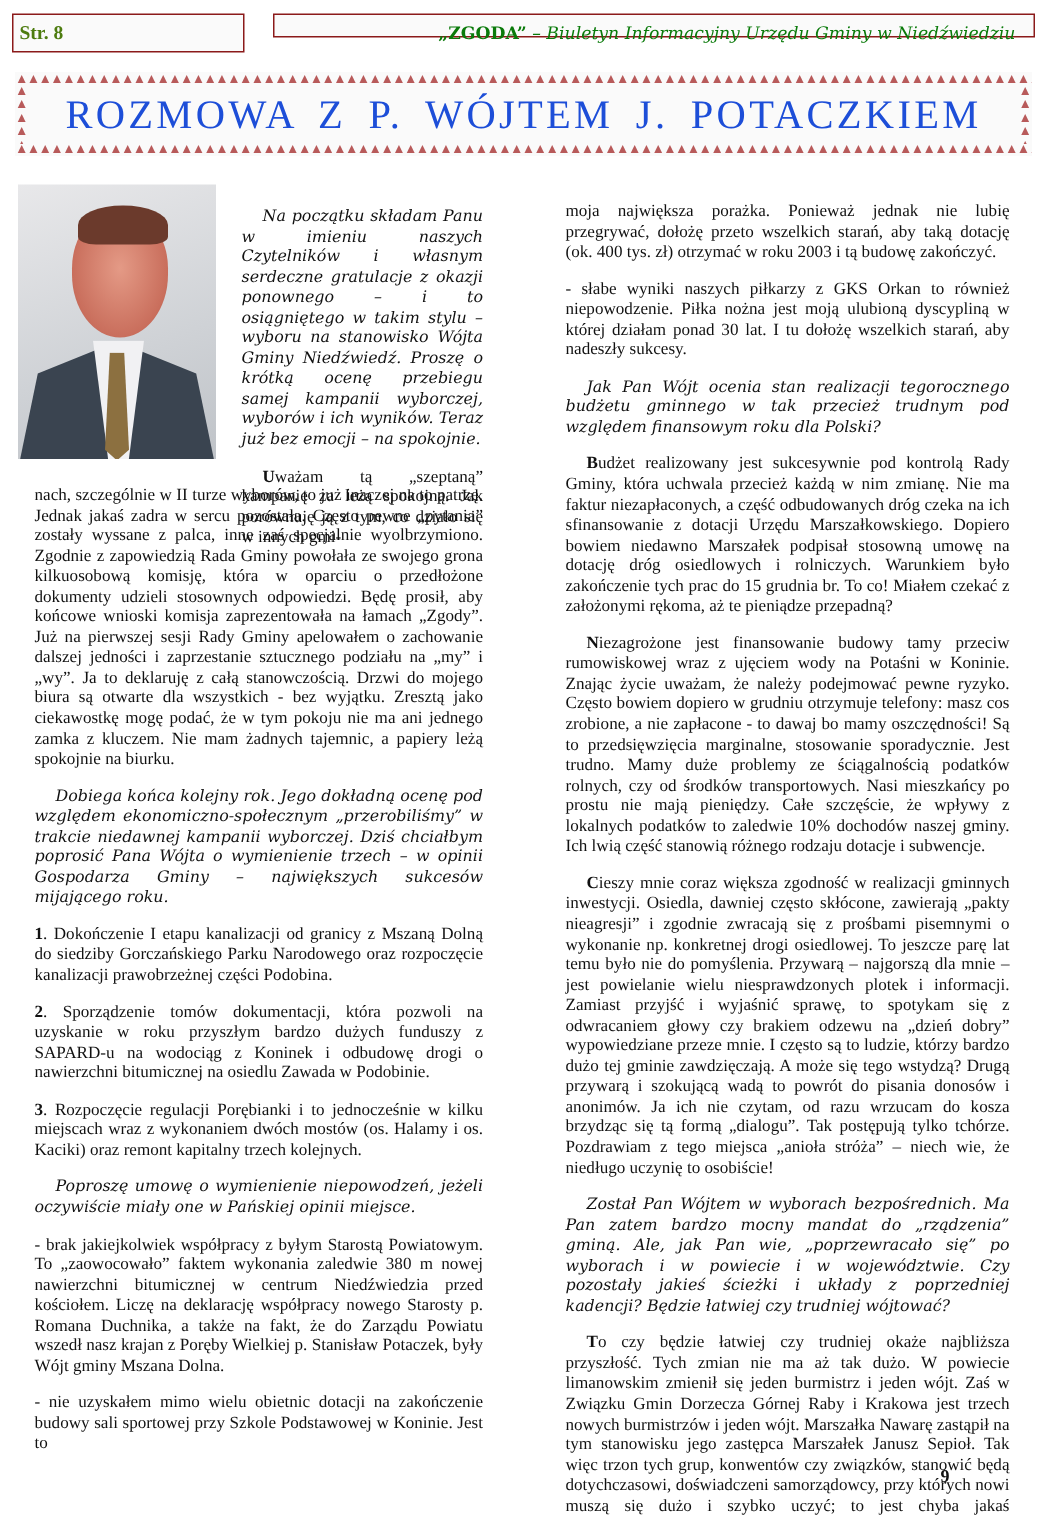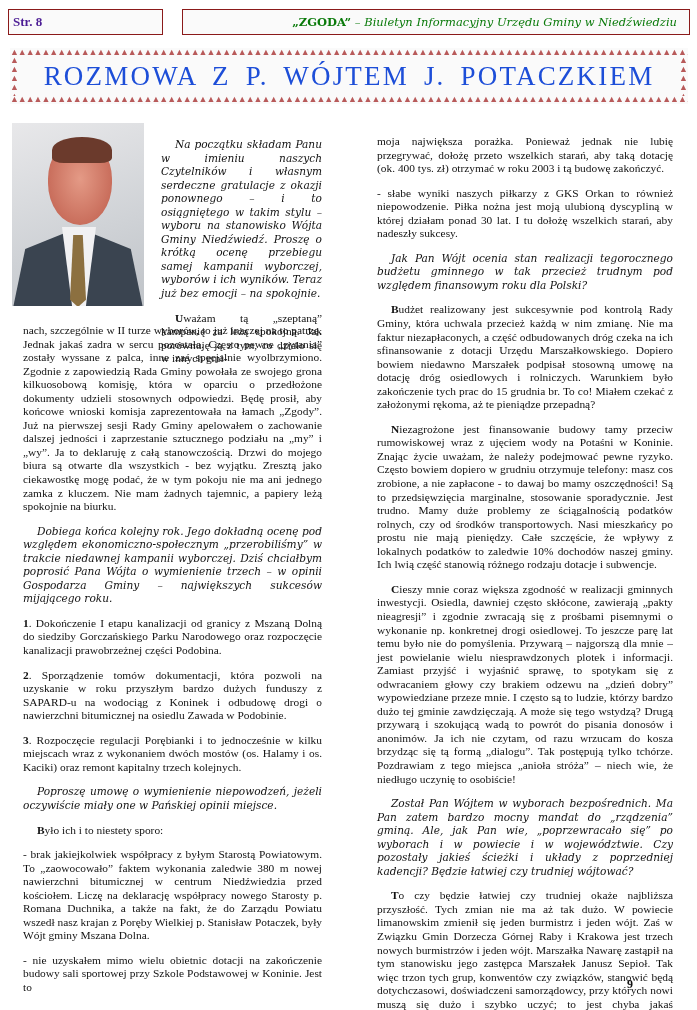--- a/index.html
+++ b/index.html
@@ -2,22 +2,22 @@
 <html><head>
 <meta charset="utf-8">
 <style>
   html, body { margin:0; padding:0; background:#ffffff; }
   body { width:697px; height:1010px; position:relative; overflow:hidden;
          font-family:"Liberation Serif", serif; color:#111; }
   .hdr-box { position:absolute; top:9px; height:26px; border:1px solid #8b1a1a;
              background:#fafafa; box-sizing:border-box; }
   .hdr-left { left:8px; width:155px; }
   #hdr-page { position:absolute; left:4px; top:4px; font-family:"Liberation Serif", serif;
-              font-weight:bold; color:#4c1d95; font-size:13px; }
-  .hdr-right2 { position:absolute; top:9px; left:182px; width:508px; height:26px;
+              font-weight:bold; color:#4d7c0f; font-size:13px; }
+  .hdr-right2 { position:absolute; top:9px; left:182px; width:508px; height:16px;
                 border:1px solid #8b1a1a; background:#fafafa; box-sizing:border-box;
                 text-align:right; padding-right:12px; line-height:24px;
                 font-family:"DejaVu Serif", serif; font-style:italic; font-size:11.5px; color:#0a7a0a; }
   .hdr-right2 b { font-style:normal; font-weight:bold; }
   .banner { position:absolute; left:10px; top:48px; width:678px; height:56px;
             background:#fafafa; box-sizing:border-box; }
   .trees-h { position:absolute; left:0; right:0; height:9px; overflow:hidden;
              color:#b85a5a; font-size:9px; line-height:9px; letter-spacing:-1.05px; white-space:nowrap; }
   .trees-top { top:0; } .trees-bot { bottom:0; }
   .trees-v { position:absolute; top:8px; bottom:8px; width:9px; color:#b85a5a;
@@ -77,21 +77,20 @@
   <p class="gap ind"><b>U</b><span>ważam tą „szeptaną” kampanię za leżą spokojną. Jak porównuję ją z tym, co działo się w innych gmi-</span></p>
 </div>
 
 <div class="col left-main" style="top:313px">
   <p>nach, szczególnie w II turze wyborów, to już inaczej na to patrzę. Jednak jakaś zadra w sercu pozostała. Często pewne „pytania” zostały wyssane z palca, inne zaś specjalnie wyolbrzymiono. Zgodnie z zapowiedzią Rada Gminy powołała ze swojego grona kilkuosobową komisję, która w oparciu o przedłożone dokumenty udzieli stosownych odpowiedzi. Będę prosił, aby końcowe wnioski komisja zaprezentowała na łamach „Zgody”. Już na pierwszej sesji Rady Gminy apelowałem o zachowanie dalszej jedności i zaprzestanie sztucznego podziału na „my” i „wy”. Ja to deklaruję z całą stanowczością. Drzwi do mojego biura są otwarte dla wszystkich - bez wyjątku. Zresztą jako ciekawostkę mogę podać, że w tym pokoju nie ma ani jednego zamka z kluczem. Nie mam żadnych tajemnic, a papiery leżą spokojnie na biurku.</p>
   <p class="it ind gap" style="margin-top:9px">Dobiega końca kolejny rok. Jego dokładną ocenę pod względem ekonomiczno-społecznym „przerobiliśmy” w trakcie niedawnej kampanii wyborczej. Dziś chciałbym poprosić Pana Wójta o wymienienie trzech – w opinii Gospodarza Gminy – największych sukcesów mijającego roku.</p>
   <p class="gap"><b>1</b><span>. Dokończenie I etapu kanalizacji od granicy z Mszaną Dolną do siedziby Gorczańskiego Parku Narodowego oraz rozpoczęcie kanalizacji prawobrzeżnej części Podobina.</span></p>
   <p><b>2</b><span>. Sporządzenie tomów dokumentacji, która pozwoli na uzyskanie w roku przyszłym bardzo dużych funduszy z SAPARD-u na wodociąg z Koninek i odbudowę drogi o nawierzchni bitumicznej na osiedlu Zawada w Podobinie.</span></p>
   <p><b>3</b><span>. Rozpoczęcie regulacji Porębianki i to jednocześnie w kilku miejscach wraz z wykonaniem dwóch mostów (os. Halamy i os. Kaciki) oraz remont kapitalny trzech kolejnych.</span></p>
   <p class="it ind gap">Poproszę umowę o wymienienie niepowodzeń, jeżeli oczywiście miały one w Pańskiej opinii miejsce.</p>
-  <p class="ind gap"><b>B</b><span>yło ich i to niestety sporo:</span></p>
   <p>- brak jakiejkolwiek współpracy z byłym Starostą Powiatowym. To „zaowocowało” faktem wykonania zaledwie 380 m nowej nawierzchni bitumicznej w centrum Niedźwiedzia przed kościołem. Liczę na deklarację współpracy nowego Starosty p. Romana Duchnika, a także na fakt, że do Zarządu Powiatu wszedł nasz krajan z Poręby Wielkiej p. Stanisław Potaczek, były Wójt gminy Mszana Dolna.</p>
   <p>- nie uzyskałem mimo wielu obietnic dotacji na zakończenie budowy sali sportowej przy Szkole Podstawowej w Koninie. Jest to</p>
 </div>
 
 <div class="col right-col">
   <p>moja największa porażka. Ponieważ jednak nie lubię przegrywać, dołożę przeto wszelkich starań, aby taką dotację (ok. 400 tys. zł) otrzymać w roku 2003 i tą budowę zakończyć.</p>
   <p>- słabe wyniki naszych piłkarzy z GKS Orkan to również niepowodzenie. Piłka nożna jest moją ulubioną dyscypliną w której działam ponad 30 lat. I tu dołożę wszelkich starań, aby nadeszły sukcesy.</p>
   <p class="it ind gap">Jak Pan Wójt ocenia stan realizacji tegorocznego budżetu gminnego w tak przecież trudnym pod względem finansowym roku dla Polski?</p>
   <p class="ind gap"><b>B</b><span>udżet realizowany jest sukcesywnie pod kontrolą Rady Gminy, która uchwala przecież każdą w nim zmianę. Nie ma faktur niezapłaconych, a część odbudowanych dróg czeka na ich sfinansowanie z dotacji Urzędu Marszałkowskiego. Dopiero bowiem niedawno Marszałek podpisał stosowną umowę na dotację dróg osiedlowych i rolniczych. Warunkiem było zakończenie tych prac do 15 grudnia br.  To co!  Miałem  czekać z założonymi rękoma, aż te pieniądze przepadną?</span></p>
   <p class="ind"><b>N</b><span>iezagrożone jest finansowanie budowy tamy przeciw rumowiskowej wraz z ujęciem wody na Potaśni w Koninie. Znając życie uważam, że należy podejmować pewne ryzyko. Często bowiem dopiero w grudniu otrzymuje telefony: masz cos zrobione, a nie zapłacone - to dawaj bo mamy oszczędności! Są to przedsięwzięcia marginalne, stosowanie sporadycznie. Jest trudno. Mamy duże problemy ze ściągalnością podatków rolnych, czy od środków transportowych.  Nasi mieszkańcy po prostu nie mają pieniędzy. Całe szczęście, że wpływy z lokalnych podatków to zaledwie 10% dochodów naszej gminy. Ich lwią część stanowią różnego rodzaju dotacje i subwencje.</span></p>

